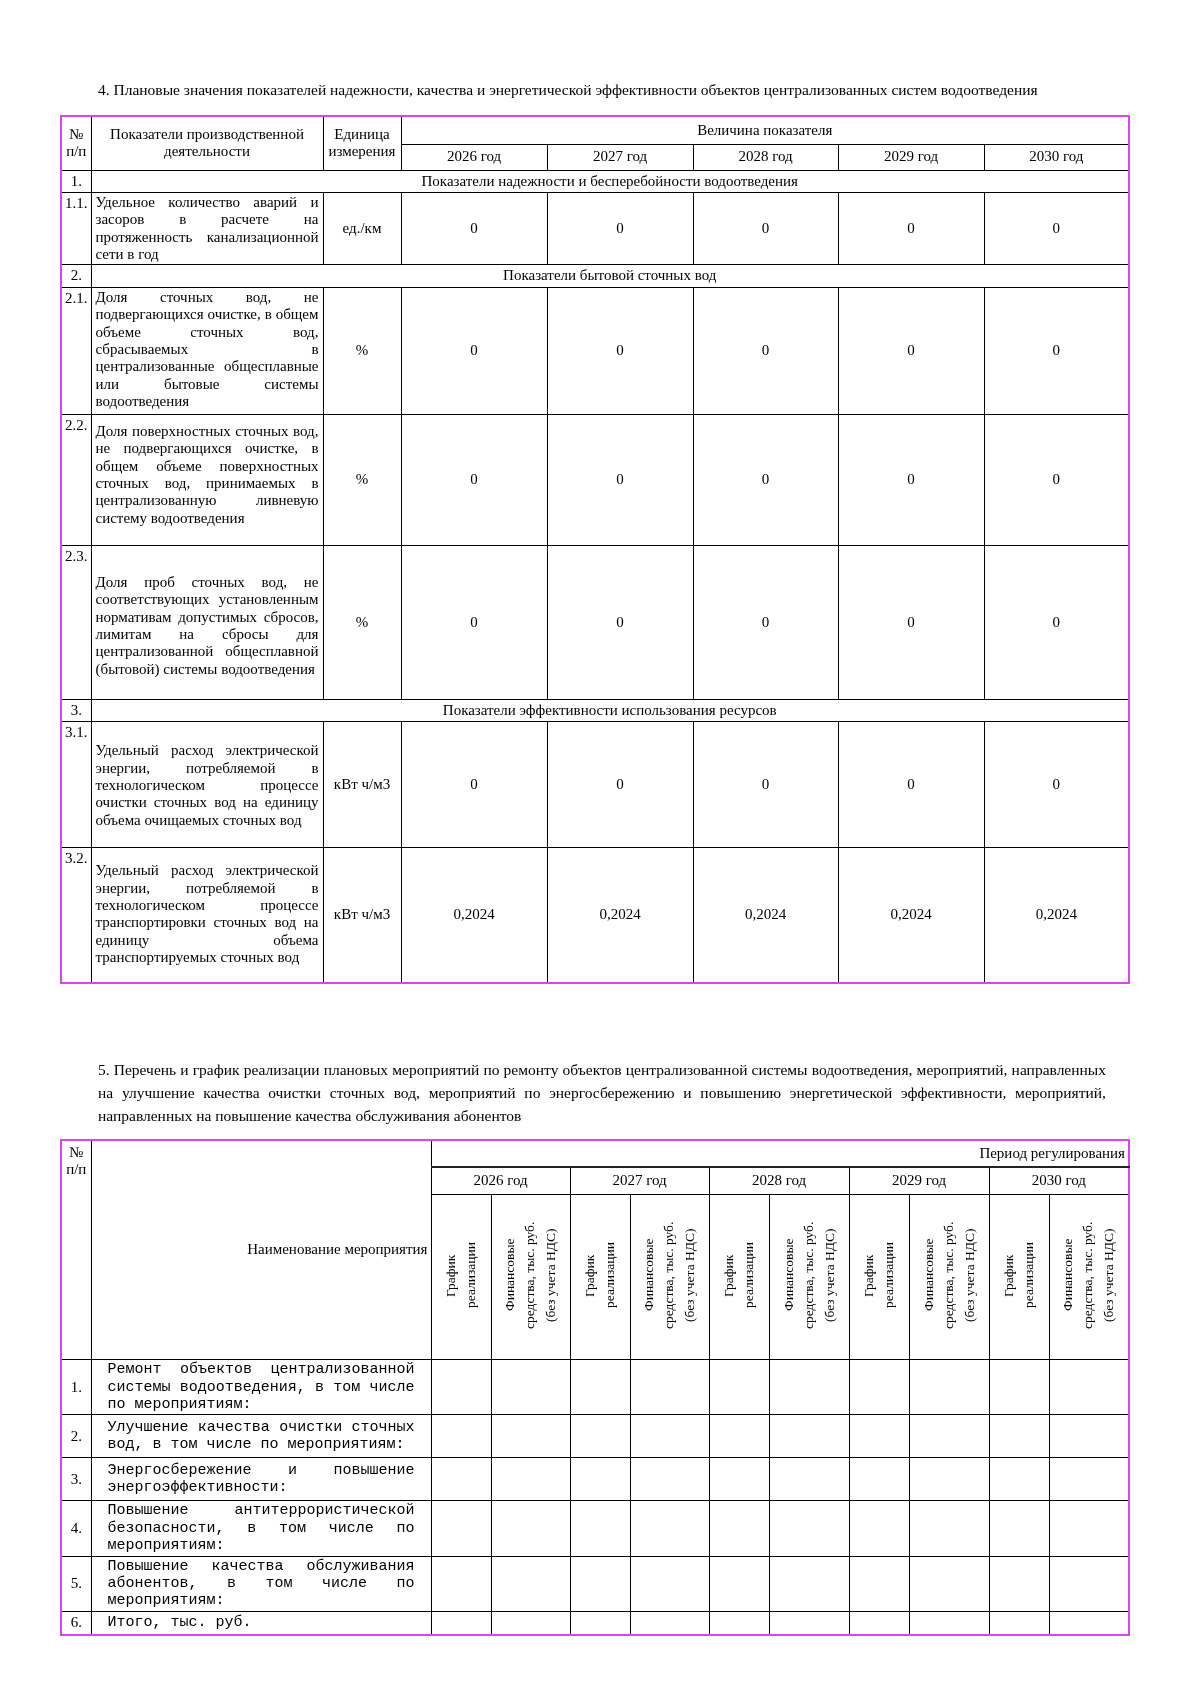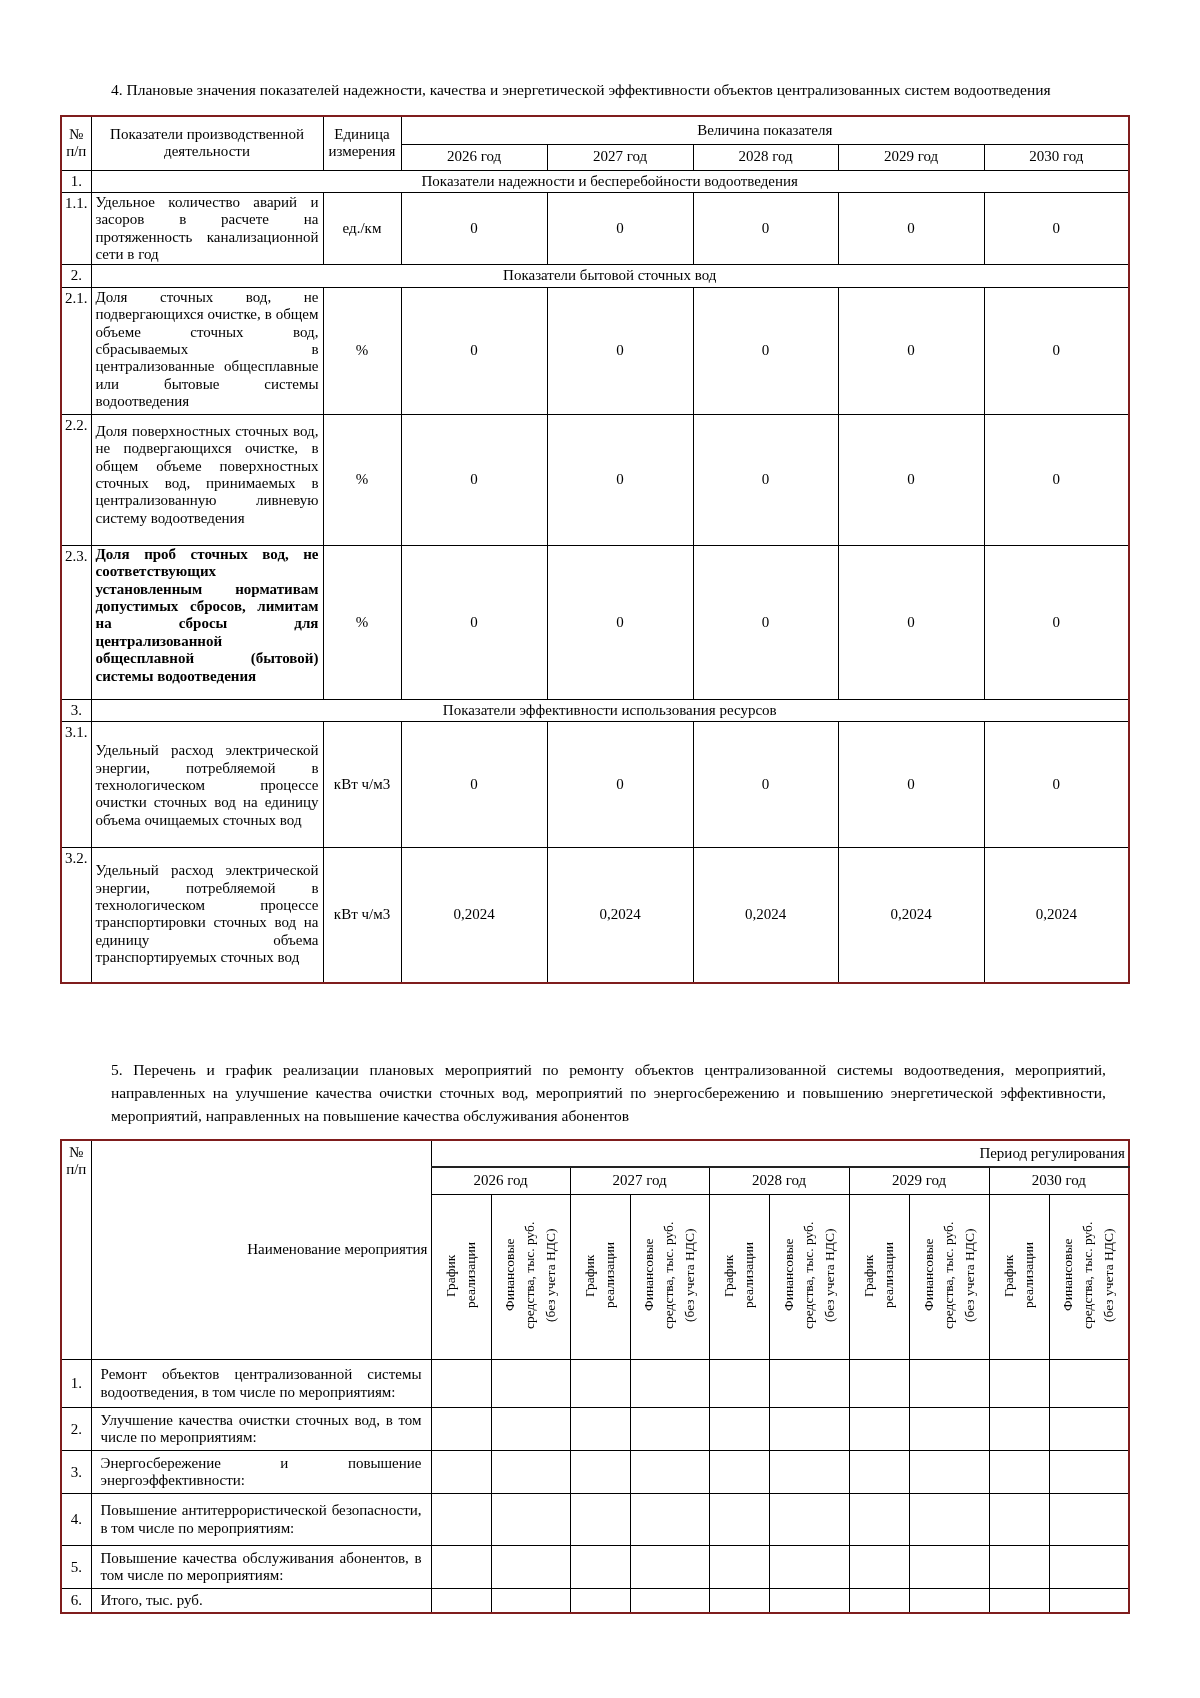--- a/index.html
+++ b/index.html
@@ -12,49 +12,49 @@
   .page {
     position: relative;
     width: 1200px; height: 1698px;
     padding: 78px 72px 40px 60px;
     background: #fff;
   }
   .heading {
     font-size: 15.5px;
     line-height: 23px;
     text-align: justify;
-    margin: 0 22px 14px 51px;
+    margin: 0 22px 14px 38px;
   }
   .heading.second { margin-top: 74px; margin-bottom: 12px; }
 
   table {
     border-collapse: collapse;
     table-layout: fixed;
     width: 1068px;
-    border: 2px solid #7f1d1d;
+    border: 2px solid #d946ef;
   }
   td {
     border: 1px solid #000;
     font-size: 15px;
     line-height: 1.16;
     padding: 1px 3px;
     vertical-align: top;
     overflow: hidden;
     word-wrap: break-word;
   }
 
   
   .c-hdr   { text-align: center; vertical-align: middle; }
   .c-num   { text-align: center; vertical-align: top; padding: 2px 1px; }
   .c-name  { text-align: justify; padding: 1px 4px; }
   .c-unit  { text-align: center; vertical-align: middle; }
   .c-val   { text-align: center; vertical-align: middle; }
   .c-sect  { text-align: center; vertical-align: middle; }
   .pt8  { padding-top: 8px; }
-  .pt12 { padding-top: 0; font-weight: bold; }
+  .pt12 { padding-top: 28px; }
   .pt14 { padding-top: 14px; }
   .pt20 { padding-top: 20px; }
   .tr-h1  { height: 28px; }
   .tr-h2  { height: 26px; }
   .tr-sect{ height: 20px; }
   .tr-r11 { height: 70px; }
   .tr-r21 { height: 127px; margin-top: 12px; }
   .tr-r22 { height: 131px; }
   .tr-r23 { height: 154px; }
   .tr-r31 { height: 126px; }
@@ -70,21 +70,21 @@
     display: inline-block;
     writing-mode: vertical-rl;
     transform: rotate(180deg);
     font-size: 13.5px;
     line-height: 1.5;
     text-align: center;
   }
   .v-s { height: 95px; }
   .v-f { height: 124px; }
   .c-num2  { text-align: center; vertical-align: middle; padding: 1px; }
-  .c-name2 { text-align: justify; vertical-align: middle; padding: 1px 9px; }
+  .c-name2 { text-align: justify; vertical-align: middle; padding: 1px 16px; font-family: Liberation Mono, monospace; }
   .c-empty { }
   .tr2-period { height: 27px; }
   .tr2-years  { height: 28px; }
   .tr2-vert   { height: 165px; }
   .tr2-r1 { height: 48px; }
   .tr2-r2 { height: 43px; }
   .tr2-r3 { height: 43px; }
   .tr2-r4 { height: 52px; }
   .tr2-r5 { height: 43px; }
   .tr2-r6 { height: 24px; }

